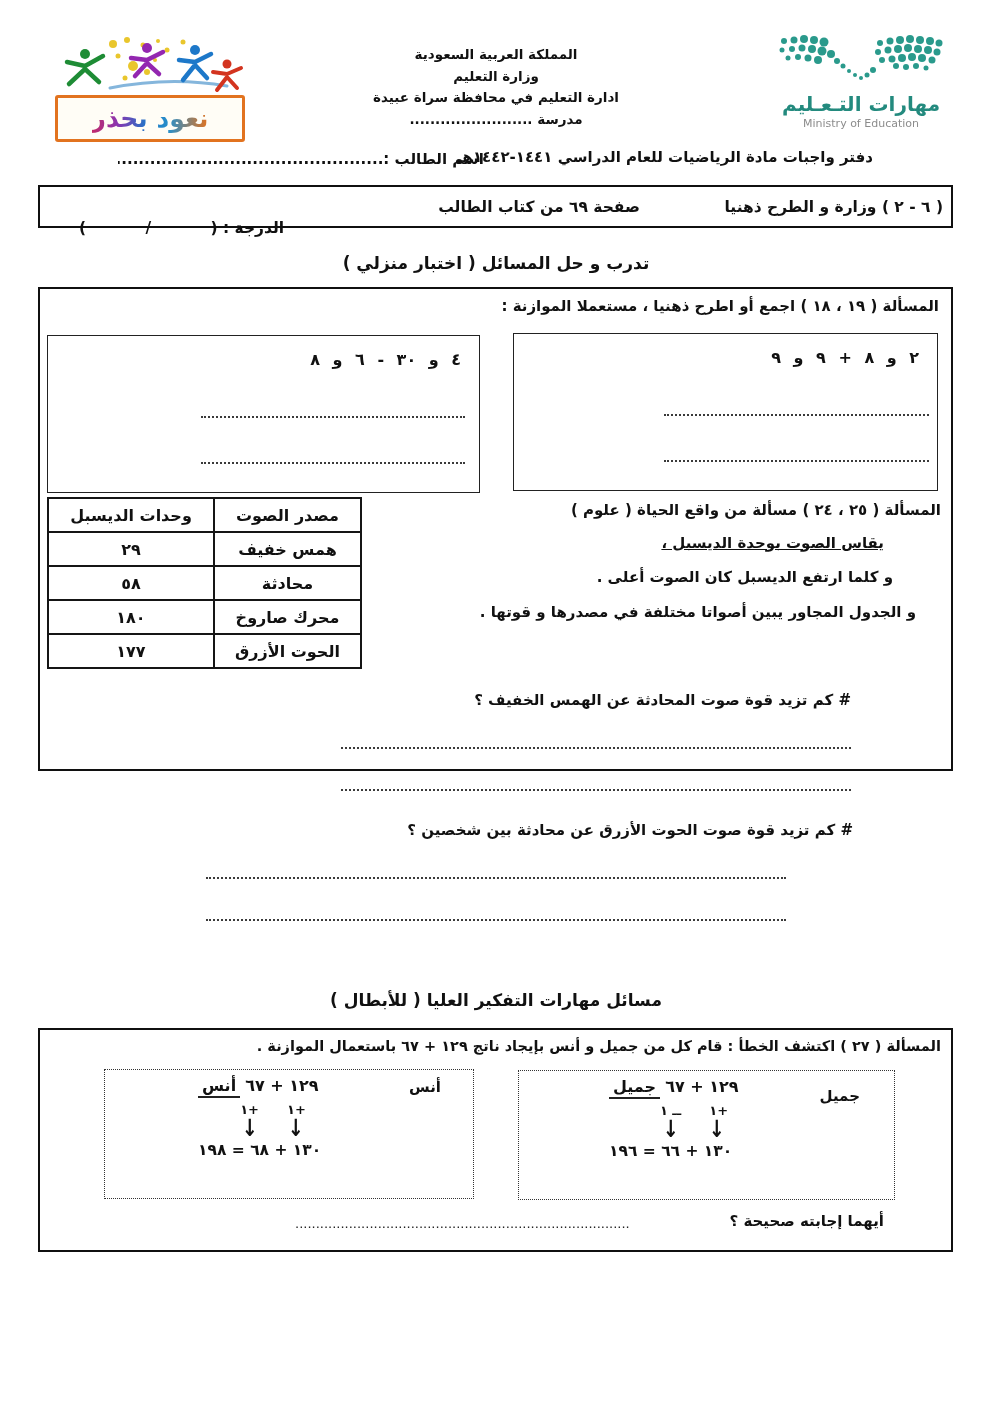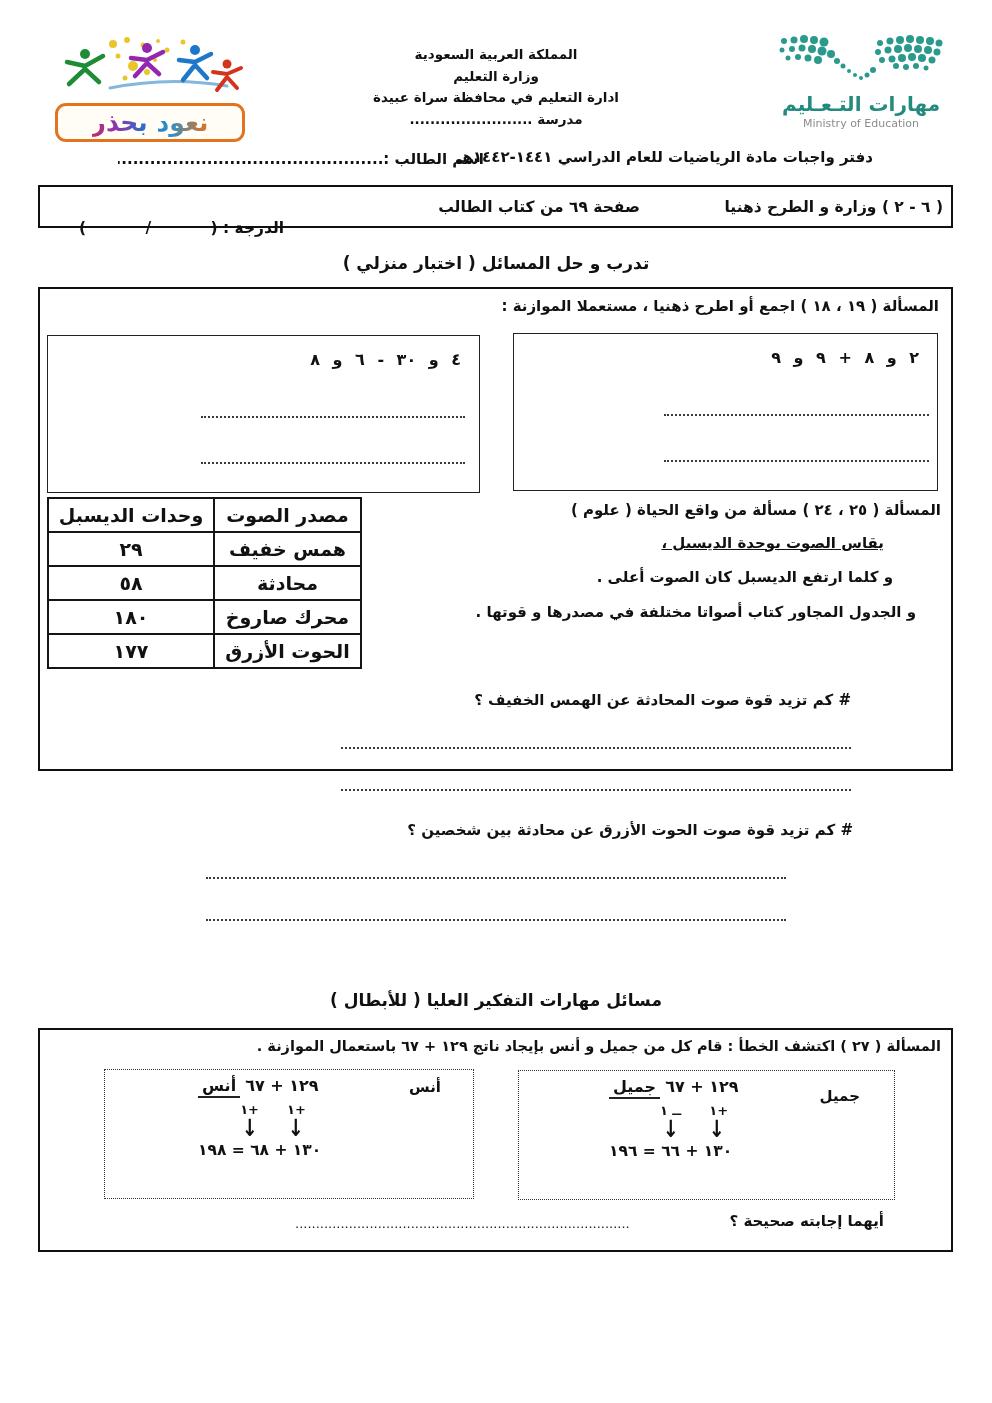--- a/index.html
+++ b/index.html
@@ -9,22 +9,22 @@
     font-family:"DejaVu Sans", sans-serif; color:#111;
   }
   .rtl { direction:rtl; }
   .num { direction:ltr; unicode-bidi:bidi-override; display:inline-block; }
   .pre { white-space:pre; }
   .abs { position:absolute; }
 
   
   #logo-badge { left:55px; top:36px; width:192px; height:106px; }
   #badge-box {
-    position:absolute; left:0; right:2px; bottom:0; height:39px;
-    border:3.5px solid #e2731f; border-radius:11px; background:#fffdf6;
+    position:absolute; left:0; right:2px; bottom:0; height:47px;
+    border:3.5px solid #e2731f; border-radius:3px; background:#fffdf6;
     display:flex; align-items:center; justify-content:center;
   }
   #badge-text {
     font-size:25px; font-weight:700; letter-spacing:1px; color:#1d78c9;
     background:linear-gradient(90deg,#c22a6a 0%,#8a35b0 22%,#1d78c9 48%,#2a8fc9 66%,#e2731f 100%);
     -webkit-background-clip:text; background-clip:text; -webkit-text-fill-color:transparent;
   }
   #gov-header { left:0; right:0; top:44px; text-align:center; font-weight:700; font-size:13.5px; line-height:1.6; }
   #moe-logo { left:770px; top:34px; width:182px; text-align:center; }
   #moe-ar { font-size:20px; font-weight:700; margin-top:2px; }
@@ -51,21 +51,21 @@
   .prob-box { border:1.5px solid #222; }
   #box18 { right:13px; top:44px; width:425px; height:158px; }
   #box19 { left:7px;  top:46px; width:433px; height:158px; }
   .eq { position:absolute; top:14px; right:18px; font-size:16px; font-weight:700; word-spacing:7px; }
   .dotline { position:absolute; height:0; border-bottom:2.5px dotted #3a3a3a; }
   #box18 .dotline { right:8px;  width:265px; }
   #box19 .dotline { right:14px; width:264px; }
   .dl-a { top:80px; } .dl-b { top:126px; }
 
   #sci-table { position:absolute; left:7px; top:208px; width:315px; border-collapse:collapse; direction:rtl; }
-  #sci-table td { border:2px solid #151515; text-align:center; font-size:19px; font-weight:700; height:34px; }
+  #sci-table td { border:2px solid #151515; text-align:center; font-size:16px; font-weight:700; height:34px; }
   #sci-table td.c-src  { width:148px; }
   #sci-table td.c-unit { width:167px; }
 
   #sci-text { right:10px; top:210px; text-align:right; font-size:15px; font-weight:700; line-height:1.5; }
   #sci-text .l0 { margin-bottom:10px; }
   #sci-text .l1 { margin-left:0; margin-right:57px; margin-bottom:12px;text-decoration:underline; }
   #sci-text .l2 { margin-right:48px; margin-bottom:12px; }
   #sci-text .l3 { margin-right:25px; }
 
   .question { position:absolute; font-size:15px; font-weight:700; white-space:nowrap; }
@@ -267,21 +267,21 @@
     </table>
 
   <div class="abs rtl" id="sci-text">
     <div class="l0">
       <span>المسألة</span>
       <span class="num">( ٢٤ ، ٢٥ )</span>
       <span>مسألة من واقع الحياة ( علوم )</span>
     </div>
     <div class="l1">يقاس الصوت بوحدة الديسبل ،</div>
     <div class="l2">و كلما ارتفع الديسبل كان الصوت أعلى .</div>
-    <div class="l3">و الجدول المجاور كتاب أصواتا مختلفة في مصدرها و قوتها .</div>
+    <div class="l3">و الجدول المجاور يبين أصواتا مختلفة في مصدرها و قوتها .</div>
   </div>
 
   <div class="question rtl" id="q1"># كم تزيد قوة صوت المحادثة عن الهمس الخفيف ؟</div>
   <div class="dotline" id="q1-line-a"></div>
   <div class="dotline" id="q1-line-b"></div>
 
   <div class="question rtl" id="q2"># كم تزيد قوة صوت الحوت الأزرق عن محادثة بين شخصين ؟</div>
   <div class="dotline" id="q2-line-a"></div>
   <div class="dotline" id="q2-line-b"></div>
 </div>

